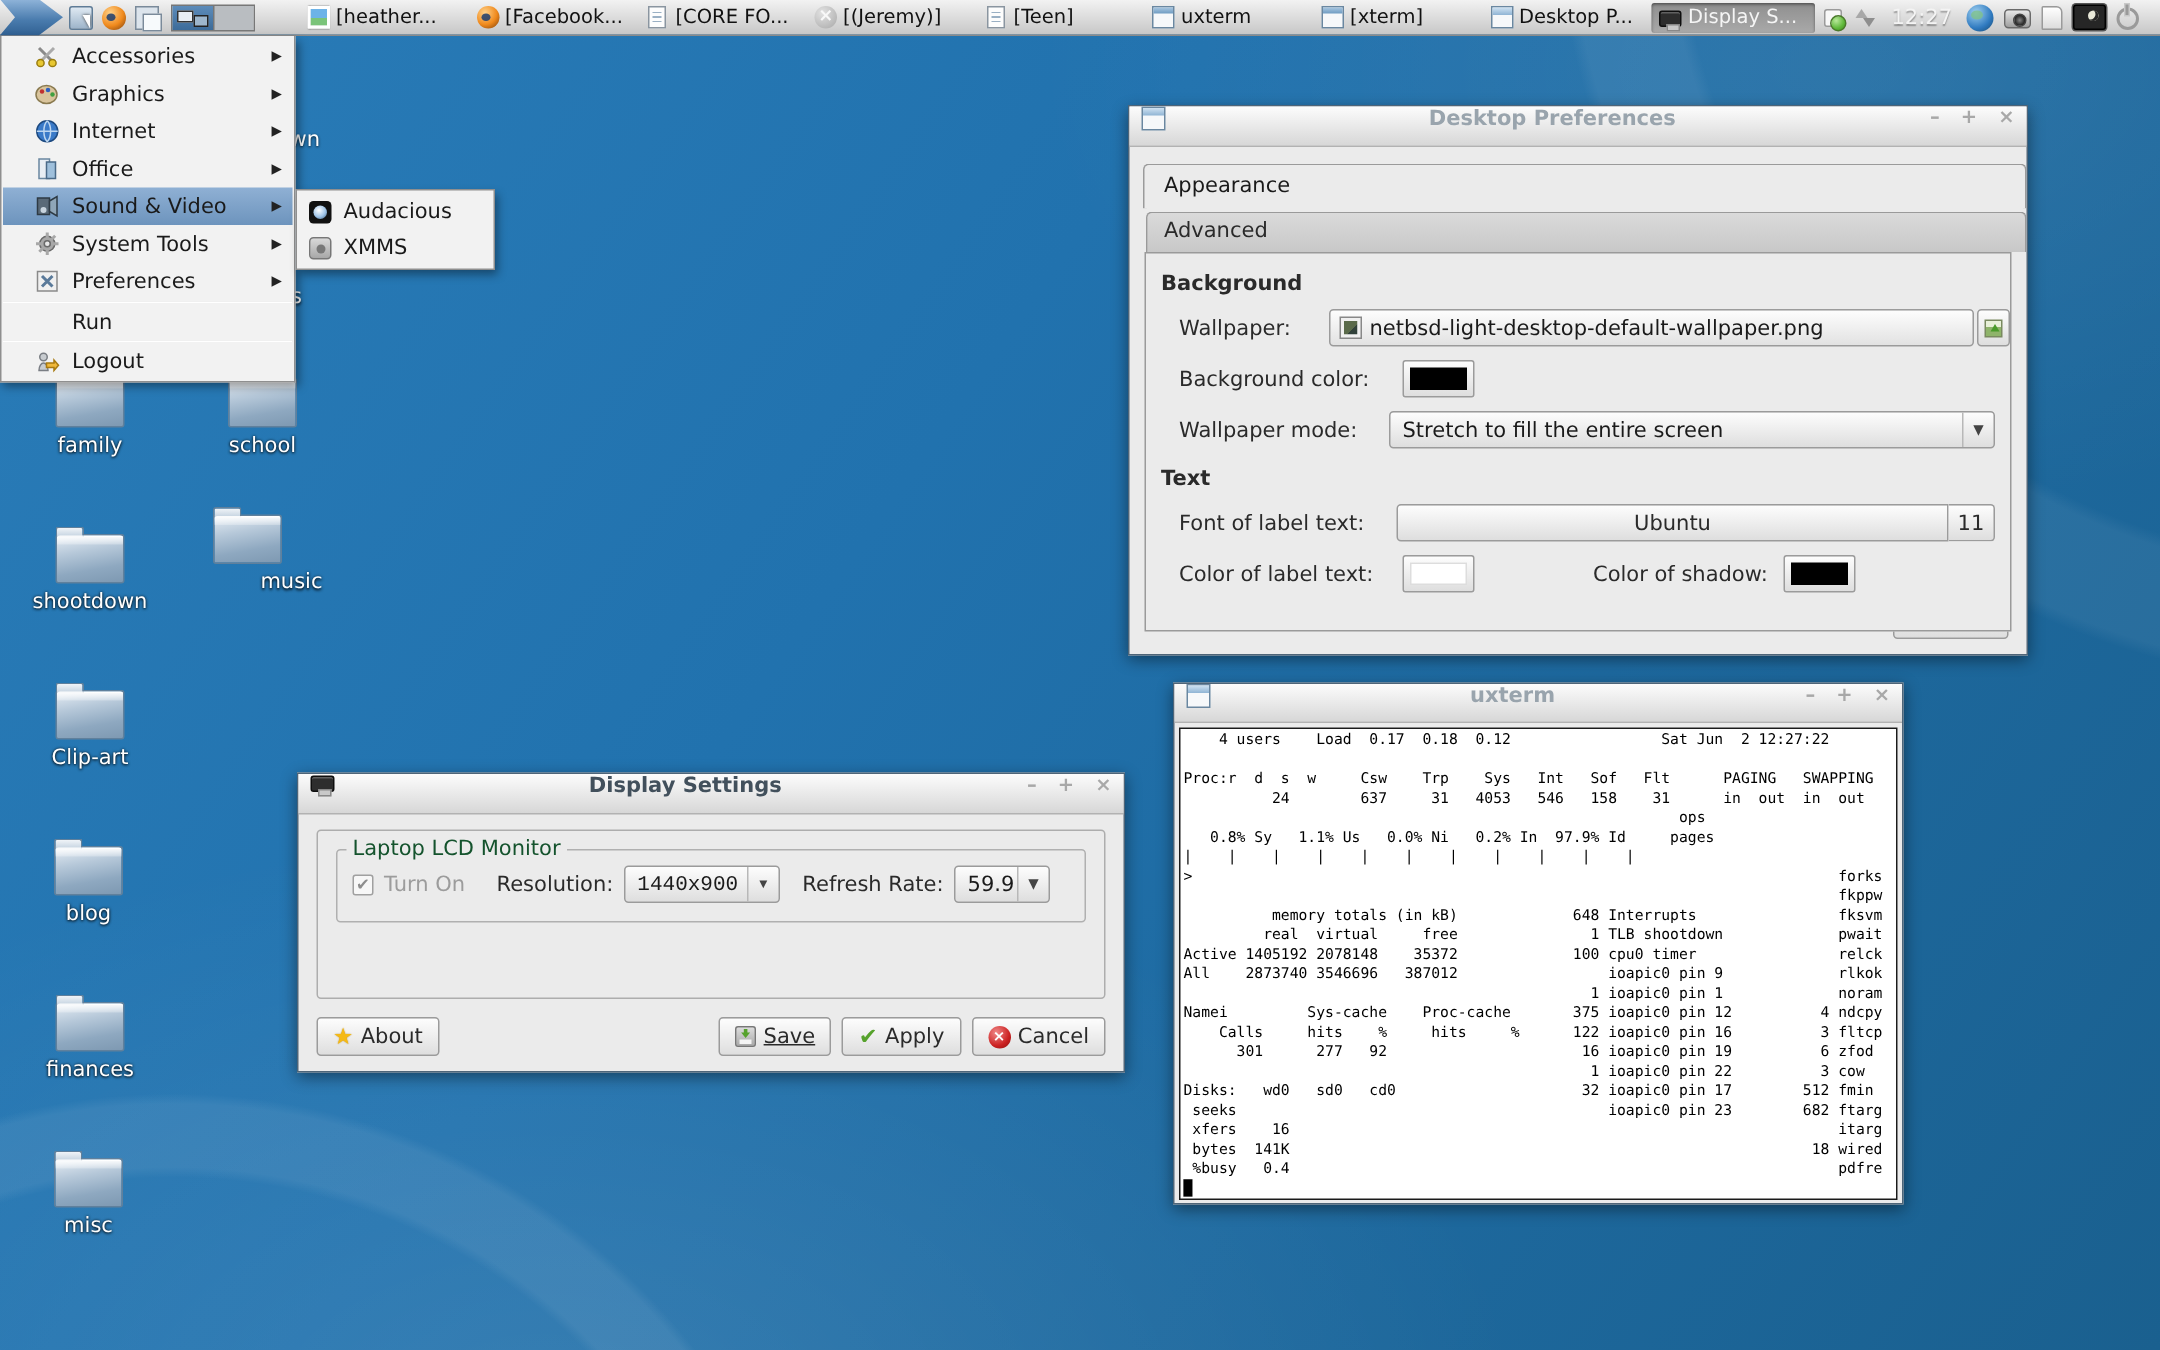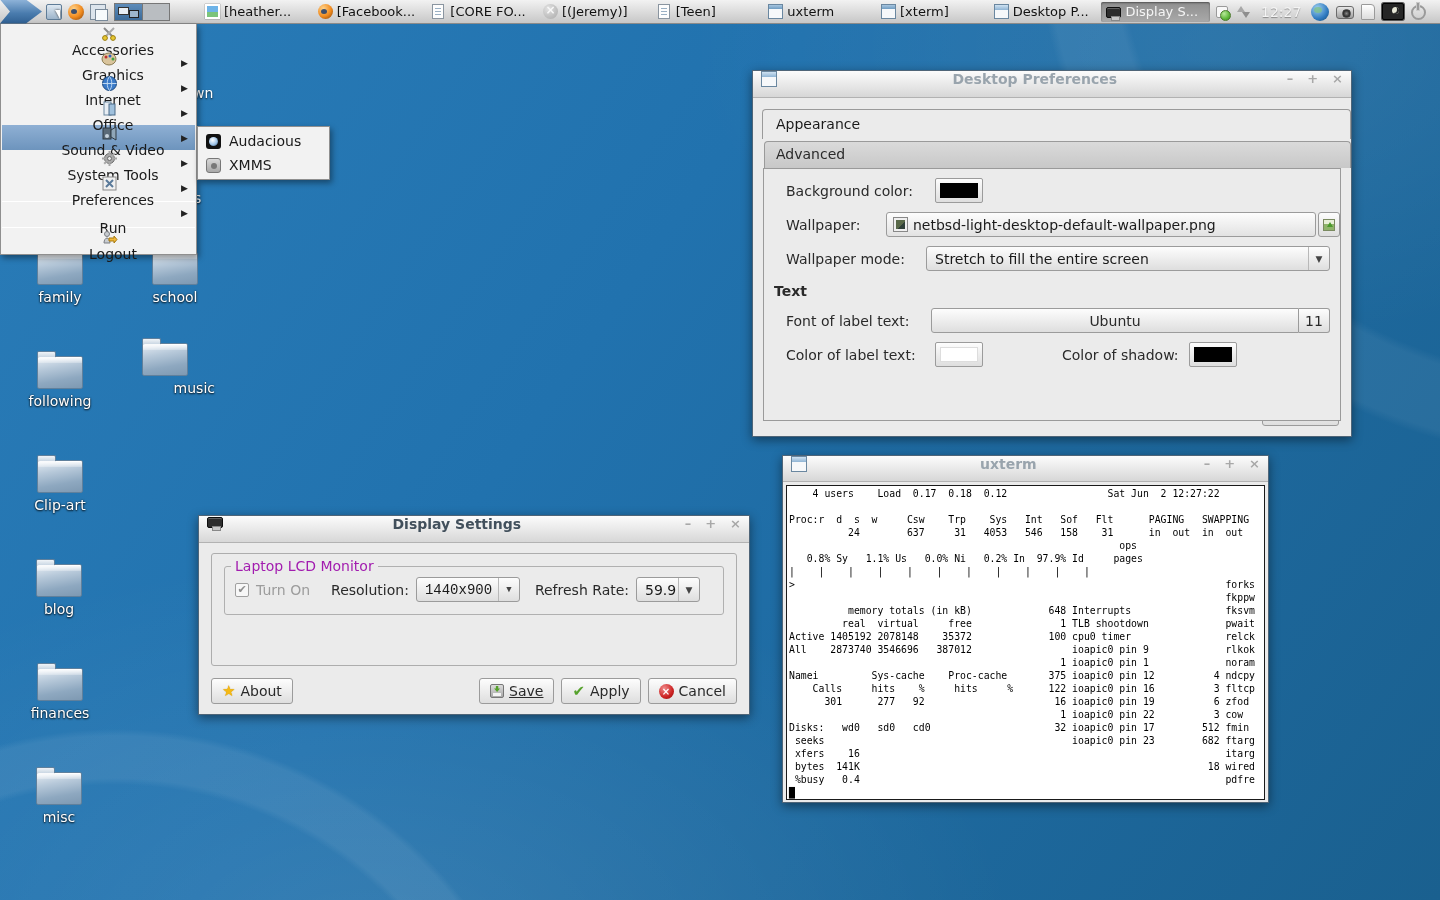--- a/index.html
+++ b/index.html
@@ -73,21 +73,21 @@
   .ic-sheet { background:linear-gradient(#ffffff,#dcdcdc); border:1px solid #9a9a9a; width:14px!important; height:16px!important; border-radius:1px 4px 1px 1px; }
   .ic-saver { background:#262626; border:1px solid #000; border-radius:2px; width:22px!important; height:17px!important; box-shadow:0 0 0 1px #555; }
   .ic-saver::after { content:''; position:absolute; right:4px; top:3px; width:7px; height:7px; border-radius:50%;
     background:#e8e8d8; box-shadow:-2px -1px 0 0 #262626 inset; }
   .ic-power { width:15px!important; height:15px!important; border:2px solid #9a9a9a; border-radius:50%; margin-top:1px; }
   .ic-power::after { content:''; position:absolute; left:4px; top:-4px; width:2px; height:7px; background:#9a9a9a; box-shadow:0 0 0 1px #c9c9c9; }
   
   .startmenu { position:absolute; left:0; top:24px; width:197px; z-index:50;
     background:#f2f2f2; border:1px solid #8f8f8f; border-top:none; padding:1px;
     box-shadow:2px 3px 6px rgba(0,0,0,.4); }
-  .mitem { height:25px; display:flex; align-items:center; padding-left:21px; font-size:14px; color:#1a1a1a;flex-direction:column; }
+  .mitem { height:25px; display:flex; align-items:center; padding-left:21px; font-size:14px; color:#1a1a1a; }
   .mitem .micon { width:17px; height:17px; flex:none; position:relative; }
   .mitem .mlabel { margin-left:8px; white-space:nowrap; }
   .mitem .marrow { margin-left:auto; margin-right:7px; font-size:9px; color:#222; }
   .mitem.selected { background:linear-gradient(#8fb0d4,#6d94bd); }
   .msep { height:1px; background:#cfcfcf; border-bottom:1px solid #fff; margin:1px 0; }
   .submenu { position:absolute; left:197px; top:126px; width:133px; z-index:51;
     background:#f2f2f2; border:1px solid #8f8f8f; padding:2px 1px;
     box-shadow:2px 3px 6px rgba(0,0,0,.4); }
   .smitem { height:24px; display:flex; align-items:center; padding-left:7px; font-size:14px; }
   .smitem .micon { width:15px; height:15px; flex:none; position:relative; }
@@ -145,21 +145,21 @@
     background:linear-gradient(#fdfdfd,#e2e2e2); border:1px solid #9b9b9b; border-radius:3px; padding:0 7px; font-size:14px; }
   .imgmini { width:13px; height:13px; border:2px solid #f0f0f0; outline:1px solid #888;
     background:linear-gradient(135deg,#5a6a4a 60%,#31413a 60%); flex:none; }
   .picbtn { width:22px; height:25px; margin-left:2px; display:inline-flex; align-items:center; justify-content:center;
     background:linear-gradient(#fdfdfd,#dedede); border:1px solid #9b9b9b; border-radius:3px; }
   .picbtn .pm { width:12px; height:12px; background:linear-gradient(#e8f0d8 40%,#8fb46a 40%); border:1px solid #7a8a60; position:relative; }
   .picbtn .pm::after { content:''; position:absolute; left:3px; top:2px; border-left:3px solid transparent; border-right:3px solid transparent; border-bottom:5px solid #4a9a2a; }
   
   .dsframe { margin:10px 12px 0; border:1px solid #adadad; border-radius:3px; height:113px; background:#ebebeb; padding:8px 12px; }
   .fieldset { border:1px solid #b0b0b0; border-radius:3px; margin-top:4px; padding:10px 10px 12px; position:relative; }
-  .legend { position:absolute; top:-9px; left:6px; background:#ebebeb; padding:0 4px; font-size:14px; color:#a21caf; }
+  .legend { position:absolute; top:-9px; left:6px; background:#ebebeb; padding:0 4px; font-size:14px; color:#14532d; }
   .checkbox { width:14px; height:14px; background:#f7f7f7; border:1px solid #a0a0a0; border-radius:2px;
     display:inline-flex; align-items:center; justify-content:center; font-size:11px; color:#8e8e8e; }
   .disabled-label { color:#9c9c9c; font-size:14px; }
   .btnrow { position:absolute; left:12px; right:12px; bottom:10px; display:flex; align-items:center; }
   .star { color:#f5b915; text-shadow:0 0 1px #b8860b; font-size:15px; }
   .chk-green { color:#56a22c; font-weight:bold; font-size:15px; }
   .cancel-ic { width:15px; height:15px; border-radius:50%; background:radial-gradient(circle at 35% 30%,#f08a8a,#cc2222 60%,#8a0f0f);
     color:#fff; font-size:10px; font-weight:bold; display:inline-flex; align-items:center; justify-content:center; }
   .save-ic { width:14px; height:14px; background:linear-gradient(#dcdcdc,#a9a9a9); border:1px solid #777; border-radius:2px; position:relative; }
   .save-ic::before { content:''; position:absolute; left:3px; top:1px; width:6px; height:6px; background:#56a22c;
@@ -346,21 +346,21 @@
 <div class="dicon" style="left:10px;top:246px;">
   <div class="folder"></div>
   <div class="dlabel">family</div>
 </div>
 <div class="dicon" style="left:125px;top:246px;">
   <div class="folder"></div>
   <div class="dlabel">school</div>
 </div>
 <div class="dicon" style="left:10px;top:350px;">
   <div class="folder"></div>
-  <div class="dlabel">following</div>
+  <div class="dlabel">shootdown</div>
 </div>
 <div class="dicon" style="left:115px;top:337px;text-align:right;">
   <div class="folder"></div>
   <div class="dlabel">music</div>
 </div>
 <div class="dicon" style="left:10px;top:454px;">
   <div class="folder"></div>
   <div class="dlabel">Clip-art</div>
 </div>
 <div class="dicon" style="left:9px;top:558px;">
@@ -386,34 +386,35 @@
       <span>–</span>
       <span>+</span>
       <span>×</span>
     </span>
   </div>
   <div class="tabs">
     <div class="tab active">Appearance</div>
     <div class="tab inactive">Advanced</div>
   </div>
   <div class="tabpanel" style="height:253px;">
-    <div class="row">
-      <span class="rlabel" style="width:149px;">Background color:</span>
-      <span class="swatch">
-          <span class="fill" style="background:#000;"></span>
-        </span>
-    </div>
+    <div class="heading">Background</div>
     <div class="row">
       <span class="rlabel" style="width:100px;">Wallpaper:</span>
       <span class="filebtn" style="max-width:438px;">
         <span class="imgmini"></span>
         <span style="white-space:nowrap;overflow:hidden;">netbsd-light-desktop-default-wallpaper.png</span>
       </span>
       <span class="picbtn">
           <span class="pm"></span>
+        </span>
+    </div>
+    <div class="row">
+      <span class="rlabel" style="width:149px;">Background color:</span>
+      <span class="swatch">
+          <span class="fill" style="background:#000;"></span>
         </span>
     </div>
     <div class="row">
       <span class="rlabel" style="width:140px;">Wallpaper mode:</span>
       <span class="combo" style="width:404px;">
         <span class="cval">Stretch to fill the entire screen</span>
         <span class="csep"></span>
         <span class="carr">▼</span>
       </span>
     </div>

